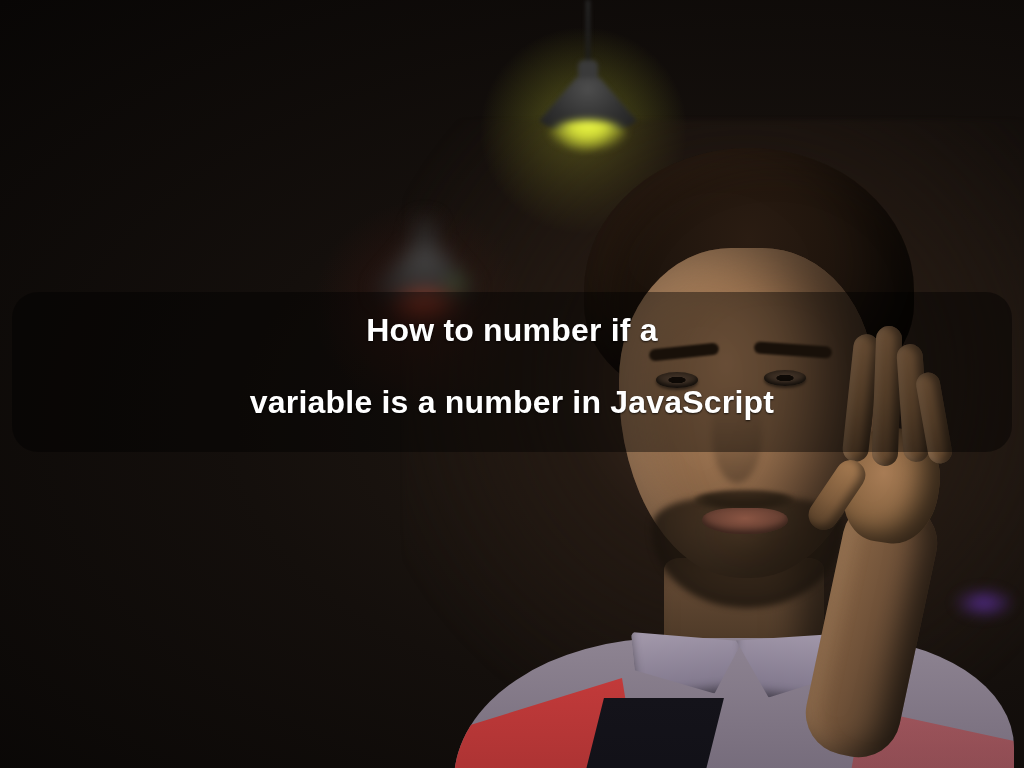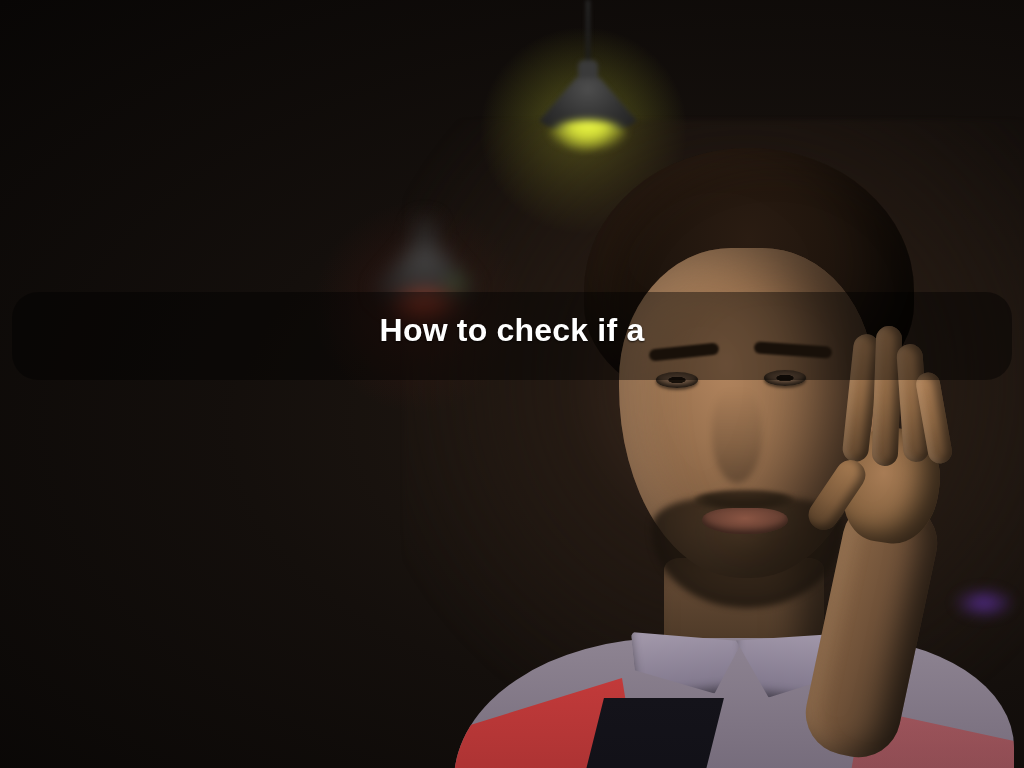--- a/index.html
+++ b/index.html
@@ -315,14 +315,15 @@
     <div class="palm"></div>
     <div class="finger f1"></div>
     <div class="finger f2"></div>
     <div class="finger f3"></div>
     <div class="finger f4"></div>
     <div class="thumb"></div>
   </div>
 </div>
 
 <div class="overlay">
-  <div class="line">How to check if a</div>
+  <div class="line">How to number if a</div>
+  <div class="line">variable is a number in JavaScript</div>
 </div>
 
 </body></html>

